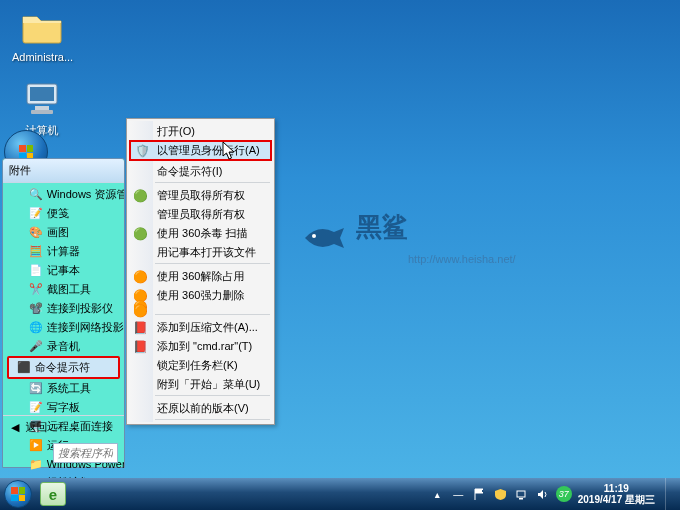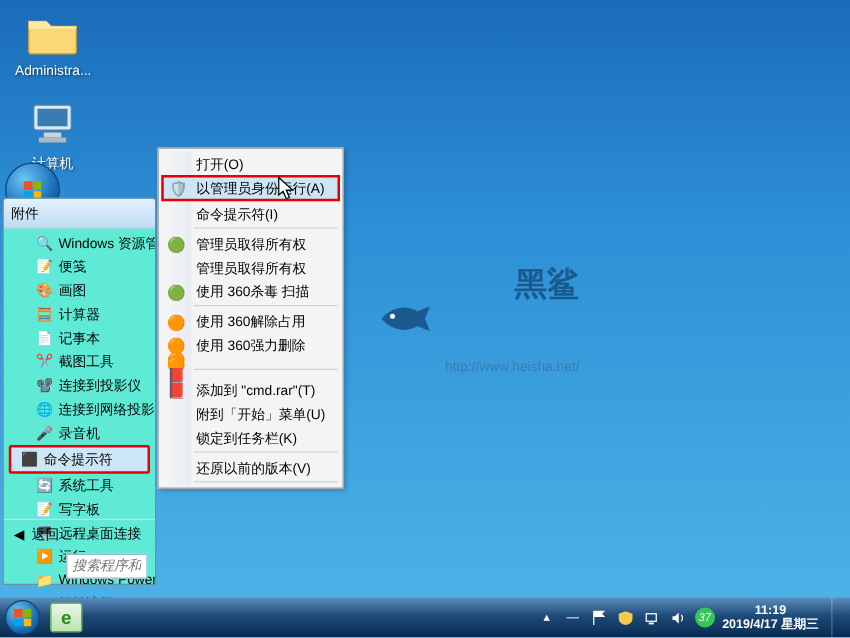--- a/index.html
+++ b/index.html
@@ -3,21 +3,21 @@
 <meta charset="utf-8">
 <style>
 * { margin: 0; padding: 0; box-sizing: border-box; font-family: "Microsoft YaHei", "SimSun", sans-serif; }
 body { width: 680px; height: 510px; overflow: hidden; position: relative; background: linear-gradient(180deg, #1a6cb8 0%, #2d8fd6 35%, #4eb6e8 100%); }
 .desktop-icon { position: absolute; width: 60px; text-align: center; color: #fff; font-size: 11px; text-shadow: 1px 1px 2px rgba(0,0,0,.6); }
 .desktop-icon .ico { width: 42px; height: 42px; margin: 0 auto 3px; display: flex; align-items: center; justify-content: center; }
 .admin-icon { left: 12px; top: 6px; }
 .computer-icon { left: 12px; top: 78px; }
 .watermark { position: absolute; left: 300px; top: 210px; color: #1b5a8f; font-size: 26px; font-weight: bold; display: flex; align-items: center; }
 .watermark .fish { width: 50px; height: 40px; margin-right: 6px; }
-.watermark .txt { display: flex; flex-direction: column; text-align: right; }
+.watermark .txt { display: flex; flex-direction: row; text-align: right; }
 .watermark .sub { font-size: 11px; color: #3a7cb1; font-weight: normal; margin-top: 43px; }
 
 .start-panel { position: absolute; left: 2px; top: 158px; width: 123px; height: 310px; background: #5eead4; border: 1px solid #6b8fb1; border-radius: 3px 3px 0 0; font-size: 11px; }
 .start-orb-small { position: absolute; left: 4px; top: 130px; width: 44px; height: 44px; border-radius: 50%; background: radial-gradient(circle at 35% 30%, #6cc6f3, #1a6cb8 60%, #0d4678); border: 1px solid #0d4678; display: flex; align-items: center; justify-content: center; }
 .start-panel .hdr { background: linear-gradient(180deg, #e2f1ff, #bfdcf3); padding: 4px 6px; border-bottom: 1px solid #c7d8e8; border-radius: 3px 3px 0 0; }
 .start-panel .tree { padding: 2px 4px; overflow: hidden; }
 .tree-item { display: flex; align-items: center; padding: 2px 0 2px 10px; gap: 4px; white-space: nowrap; }
 .tree-item .tico { width: 14px; height: 14px; display: inline-flex; align-items: center; justify-content: center; font-size: 11px; }
 .tree-item.sub2 { padding-left: 22px; }
 .tree-item.highlighted { background: #cde6f7; border: 1px solid #7da2ce; border-radius: 2px; padding-left: 9px; }
@@ -196,50 +196,55 @@
       <span>管理员取得所有权</span>
     </div>
     <div class="cm-item">
       <span class="cico"></span>
       <span>管理员取得所有权</span>
     </div>
     <div class="cm-item">
       <span class="cico">🟢</span>
       <span>使用 360杀毒 扫描</span>
     </div>
+    <div class="cm-item">
+      <span class="cico"></span>
+      <span>用记事本打开该文件</span>
+    </div>
     <div class="cm-sep"></div>
     <div class="cm-item">
       <span class="cico">🟠</span>
       <span>使用 360解除占用</span>
     </div>
     <div class="cm-item">
       <span class="cico">🟠</span>
       <span>使用 360强力删除</span>
     </div>
     <div class="cm-item">
       <span class="cico">🟠</span>
     </div>
     <div class="cm-item">
       <span class="cico">🟠</span>
     </div>
     <div class="cm-sep"></div>
     <div class="cm-item">
       <span class="cico">📕</span>
+      <span>添加到压缩文件(A)...</span>
     </div>
     <div class="cm-item">
       <span class="cico">📕</span>
       <span>添加到 "cmd.rar"(T)</span>
     </div>
     <div class="cm-item">
       <span class="cico"></span>
+      <span>锁定到任务栏(K)</span>
+    </div>
+    <div class="cm-item">
+      <span class="cico"></span>
       <span>附到「开始」菜单(U)</span>
-    </div>
-    <div class="cm-item">
-      <span class="cico"></span>
-      <span>锁定到任务栏(K)</span>
     </div>
     <div class="cm-sep"></div>
     <div class="cm-item">
       <span class="cico"></span>
       <span>还原以前的版本(V)</span>
     </div>
     <div class="cm-sep"></div>
   </div>
 
 <svg class="cursor" viewBox="0 0 14 20">

